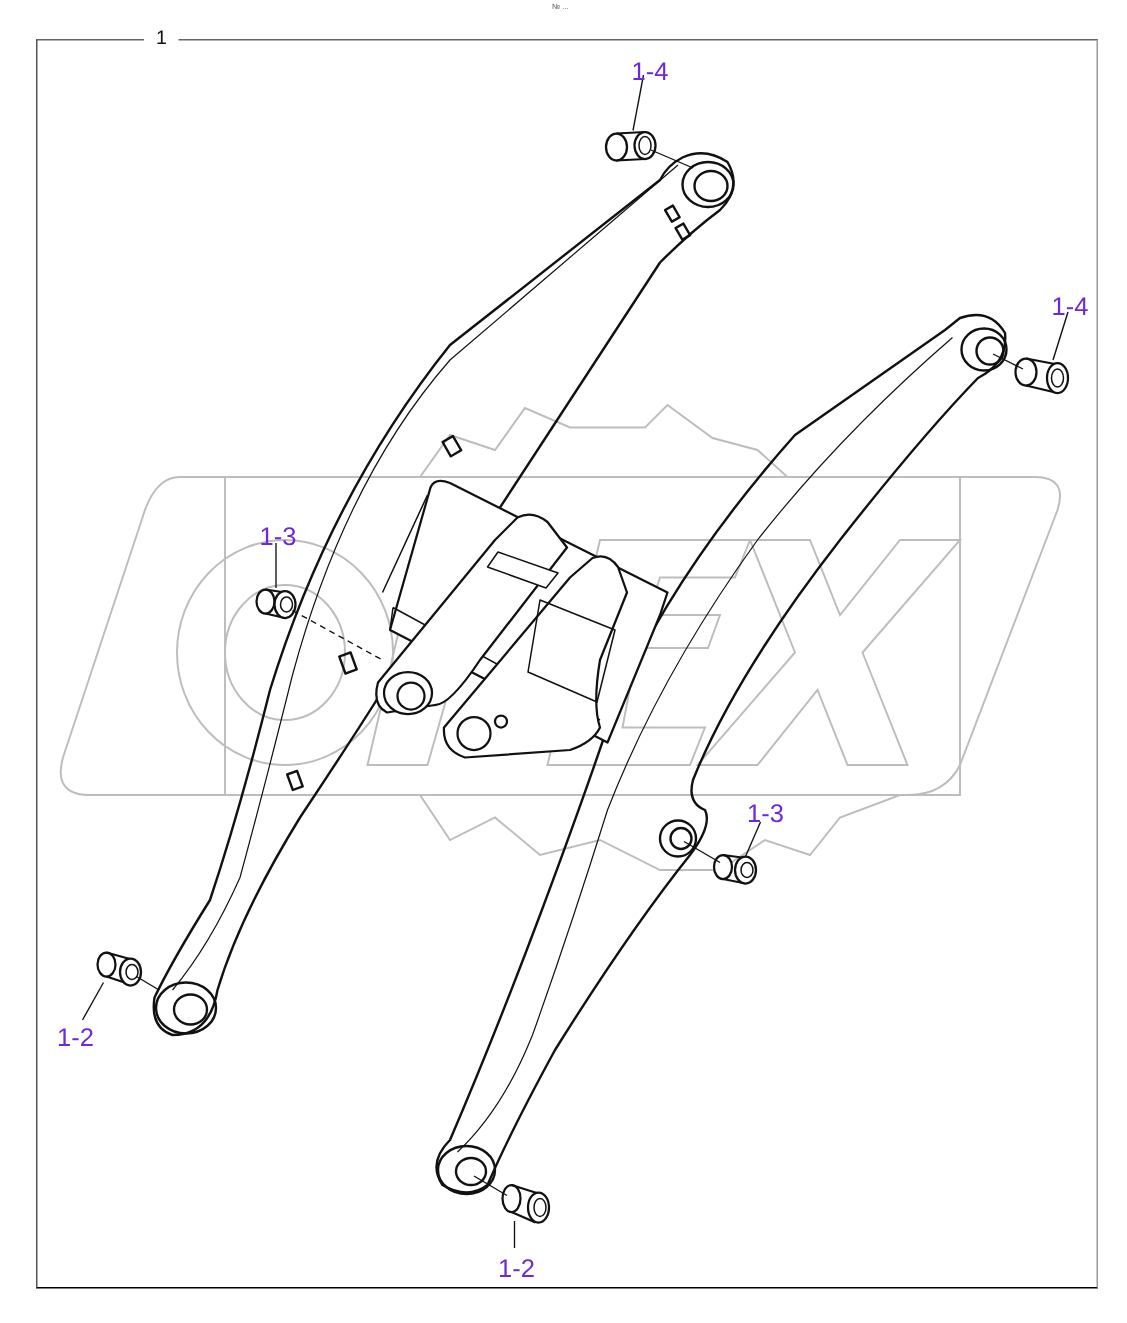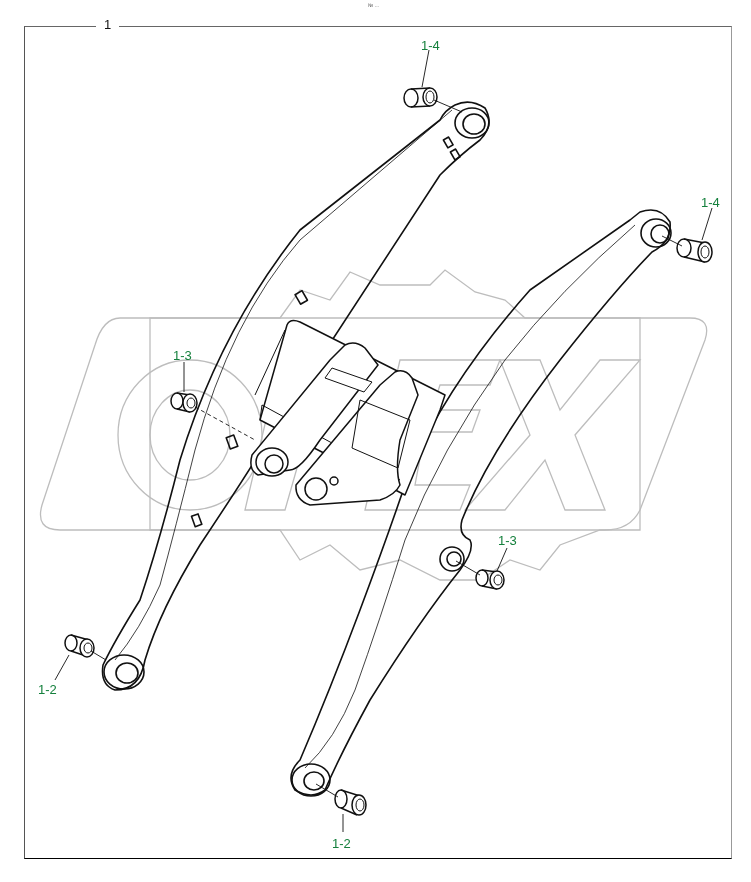--- a/index.html
+++ b/index.html
@@ -5,21 +5,21 @@
     html, body { margin: 0; padding: 0; background: #ffffff; }
     body { width: 751px; height: 882px; position: relative; overflow: hidden;
            font-family: "Liberation Sans", sans-serif; }
     .top-note { position: absolute; left: 368px; top: 2px; font-size: 5px; color: #555; }
     .frame { position: absolute; left: 24px; top: 26px; width: 708px; height: 833px;
              border-left: 1px solid #555; border-bottom: 1px solid #000;
              border-right: 1px solid #999; border-top: 1px solid #666; box-sizing: border-box; }
     .frame-title { position: absolute; left: 96px; top: 17px; font-size: 13px; color: #111;
                    background: #fff; padding: 0 8px; }
     svg.drawing { position: absolute; left: 0; top: 0; }
-    .callout { position: absolute; font-size: 13px; color: #15803d; background: transparent; }
+    .callout { position: absolute; font-size: 17px; color: #6d28d9; background: transparent; }
   </style>
 </head>
 <body>
 
 <div class="top-note">№ ...</div>
 
 <div class="frame"></div>
 
 <svg class="drawing" width="751" height="882" viewBox="0 0 751 882">
 

